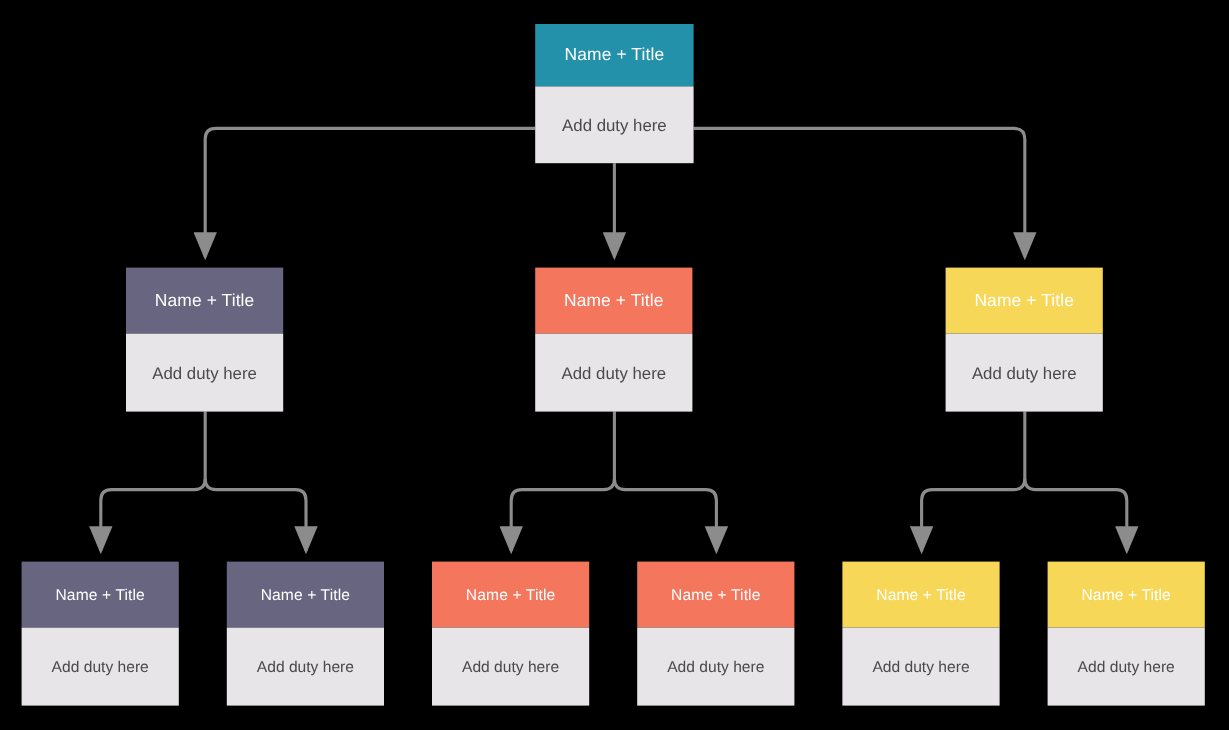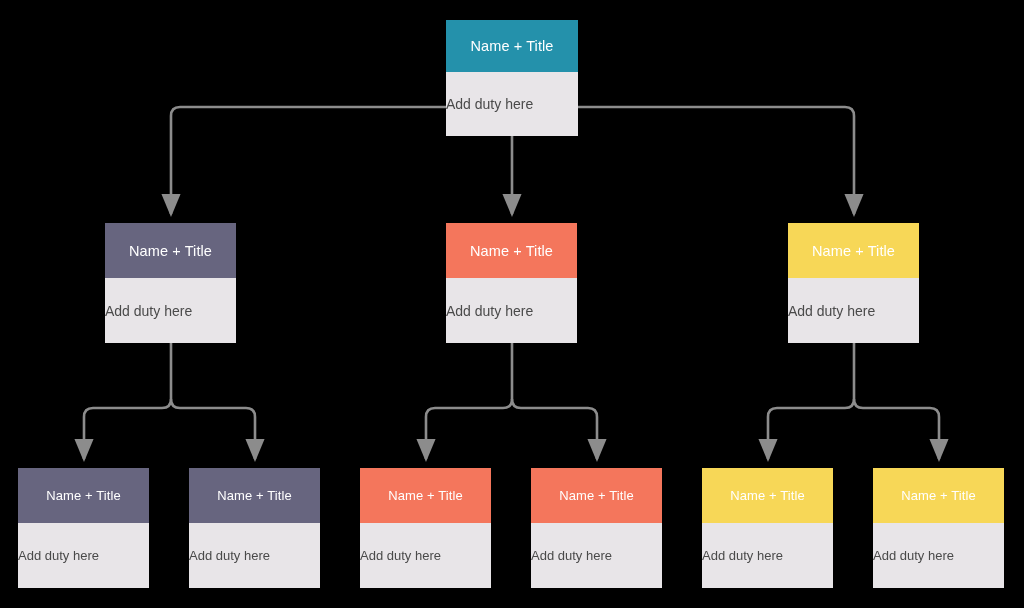--- a/index.html
+++ b/index.html
@@ -35,21 +35,21 @@
     align-items: center;
     justify-content: center;
     box-sizing: border-box;
     width: 100%;
     color: #ffffff;
     letter-spacing: 0.1px;
   }
   .node-body {
     display: flex;
     align-items: center;
-    justify-content: flex-start;
+    justify-content: center;
     box-sizing: border-box;
     width: 100%;
     flex: 1 1 auto;
     background: #e8e5e8;
     color: #4a4a4a;
   }
   
   .node.lvl-root { width: 132px; height: 116px; }
   .node.lvl-root .node-header { height: 52px; font-size: 14.5px; }
   .node.lvl-root .node-body { font-size: 14px; }

